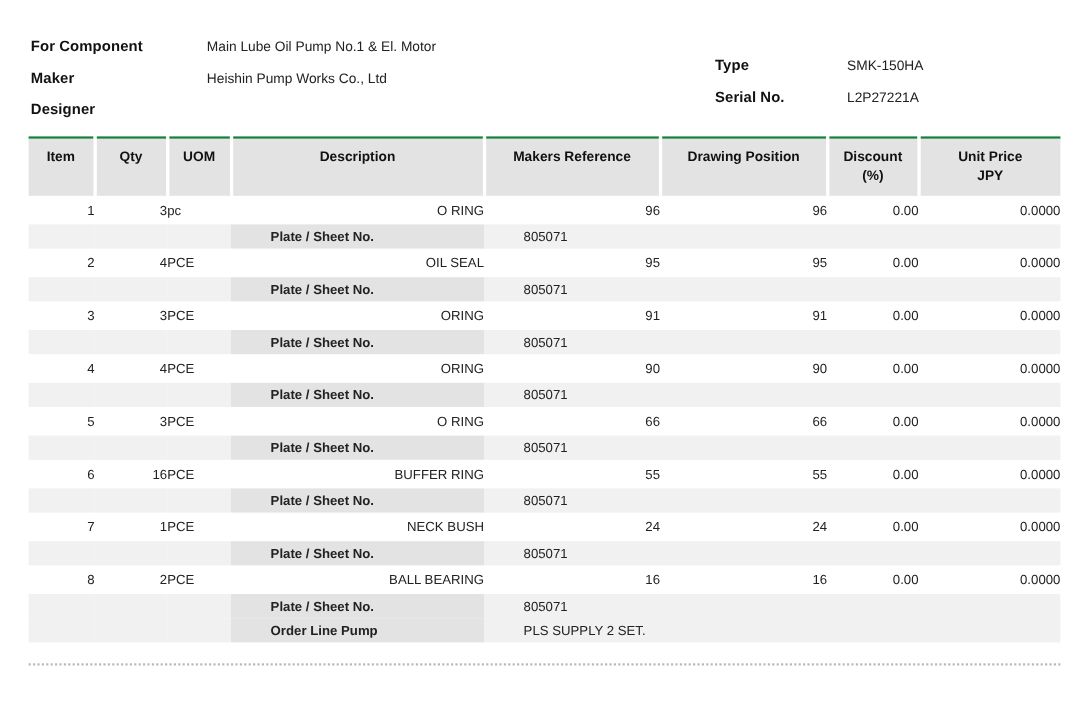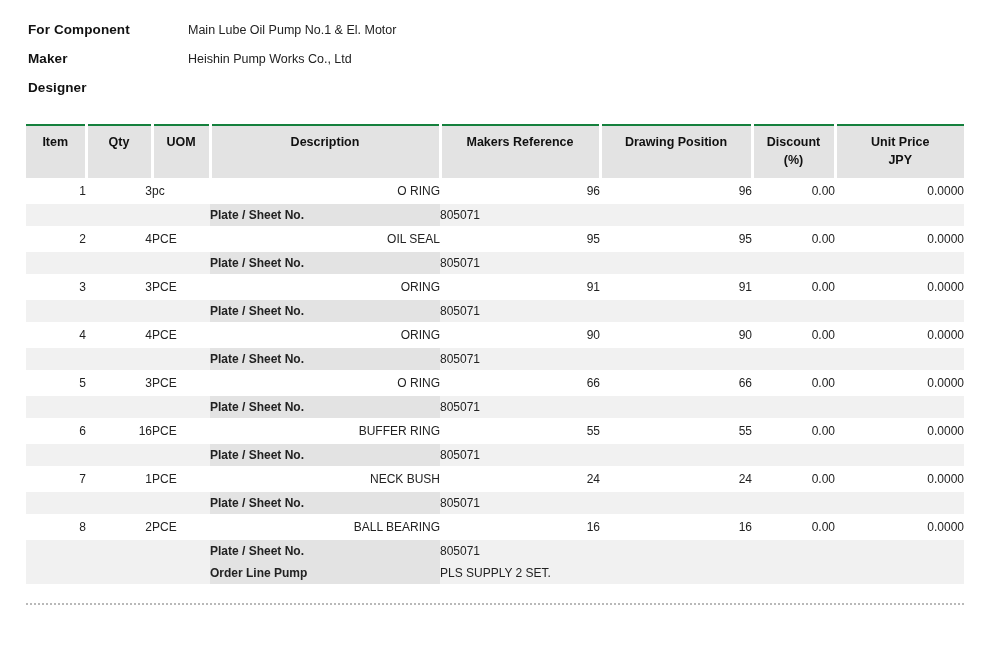--- a/index.html
+++ b/index.html
@@ -27,21 +27,21 @@
   .meta {
     position: absolute;
     left: 0;
     top: 22px;
     width: 990px;
     height: 92px;
   }
   .meta-left {
     position: absolute;
     left: 28px;
-    top: 0;
+    top: 12px;
     width: 470px;
   }
   .meta-right {
     position: absolute;
     left: 650px;
     top: 30px;
     width: 340px;
   }
   .meta-row {
     display: flex;
@@ -108,20 +108,21 @@
   .main-row td { height: 26px; }
   .num { text-align: right; padding-right: 10px; }
   .lft { text-align: right; padding-left: 6px; }
 
   .uom-cell { text-align: left; padding-left: 6px; }
 
   
   .sub-row td {
     height: 22px;
     background: #f1f1f1;
+    padding-left: 36px;
   }
   .sub-row td.blank { background: #f1f1f1; }
   .sub-label {
     background: #e3e3e3 !important;
     font-weight: bold;
     font-size: 12px;
     color: #111;
     text-align: left;
     padding-left: 12px;
   }
@@ -156,20 +157,30 @@
       <div class="meta-row">
         <span class="meta-label">Maker</span>
         <span class="meta-value">Heishin Pump Works Co., Ltd</span>
       </div>
       <div class="meta-row">
         <span class="meta-label">Designer</span>
         <span class="meta-value"></span>
       </div>
     </div>
 
+    <div class="meta-right">
+      <div class="meta-row">
+        <span class="meta-label">Type</span>
+        <span class="meta-value">SMK-150HA</span>
+      </div>
+      <div class="meta-row">
+        <span class="meta-label">Serial No.</span>
+        <span class="meta-value">L2P27221A</span>
+      </div>
+    </div>
   </div>
 
   <table class="tbl">
     <colgroup>
       <col class="c-item">
         <col class="c-qty">
         <col class="c-uom">
         <col class="c-desc">
       <col class="c-mref">
         <col class="c-dpos">

